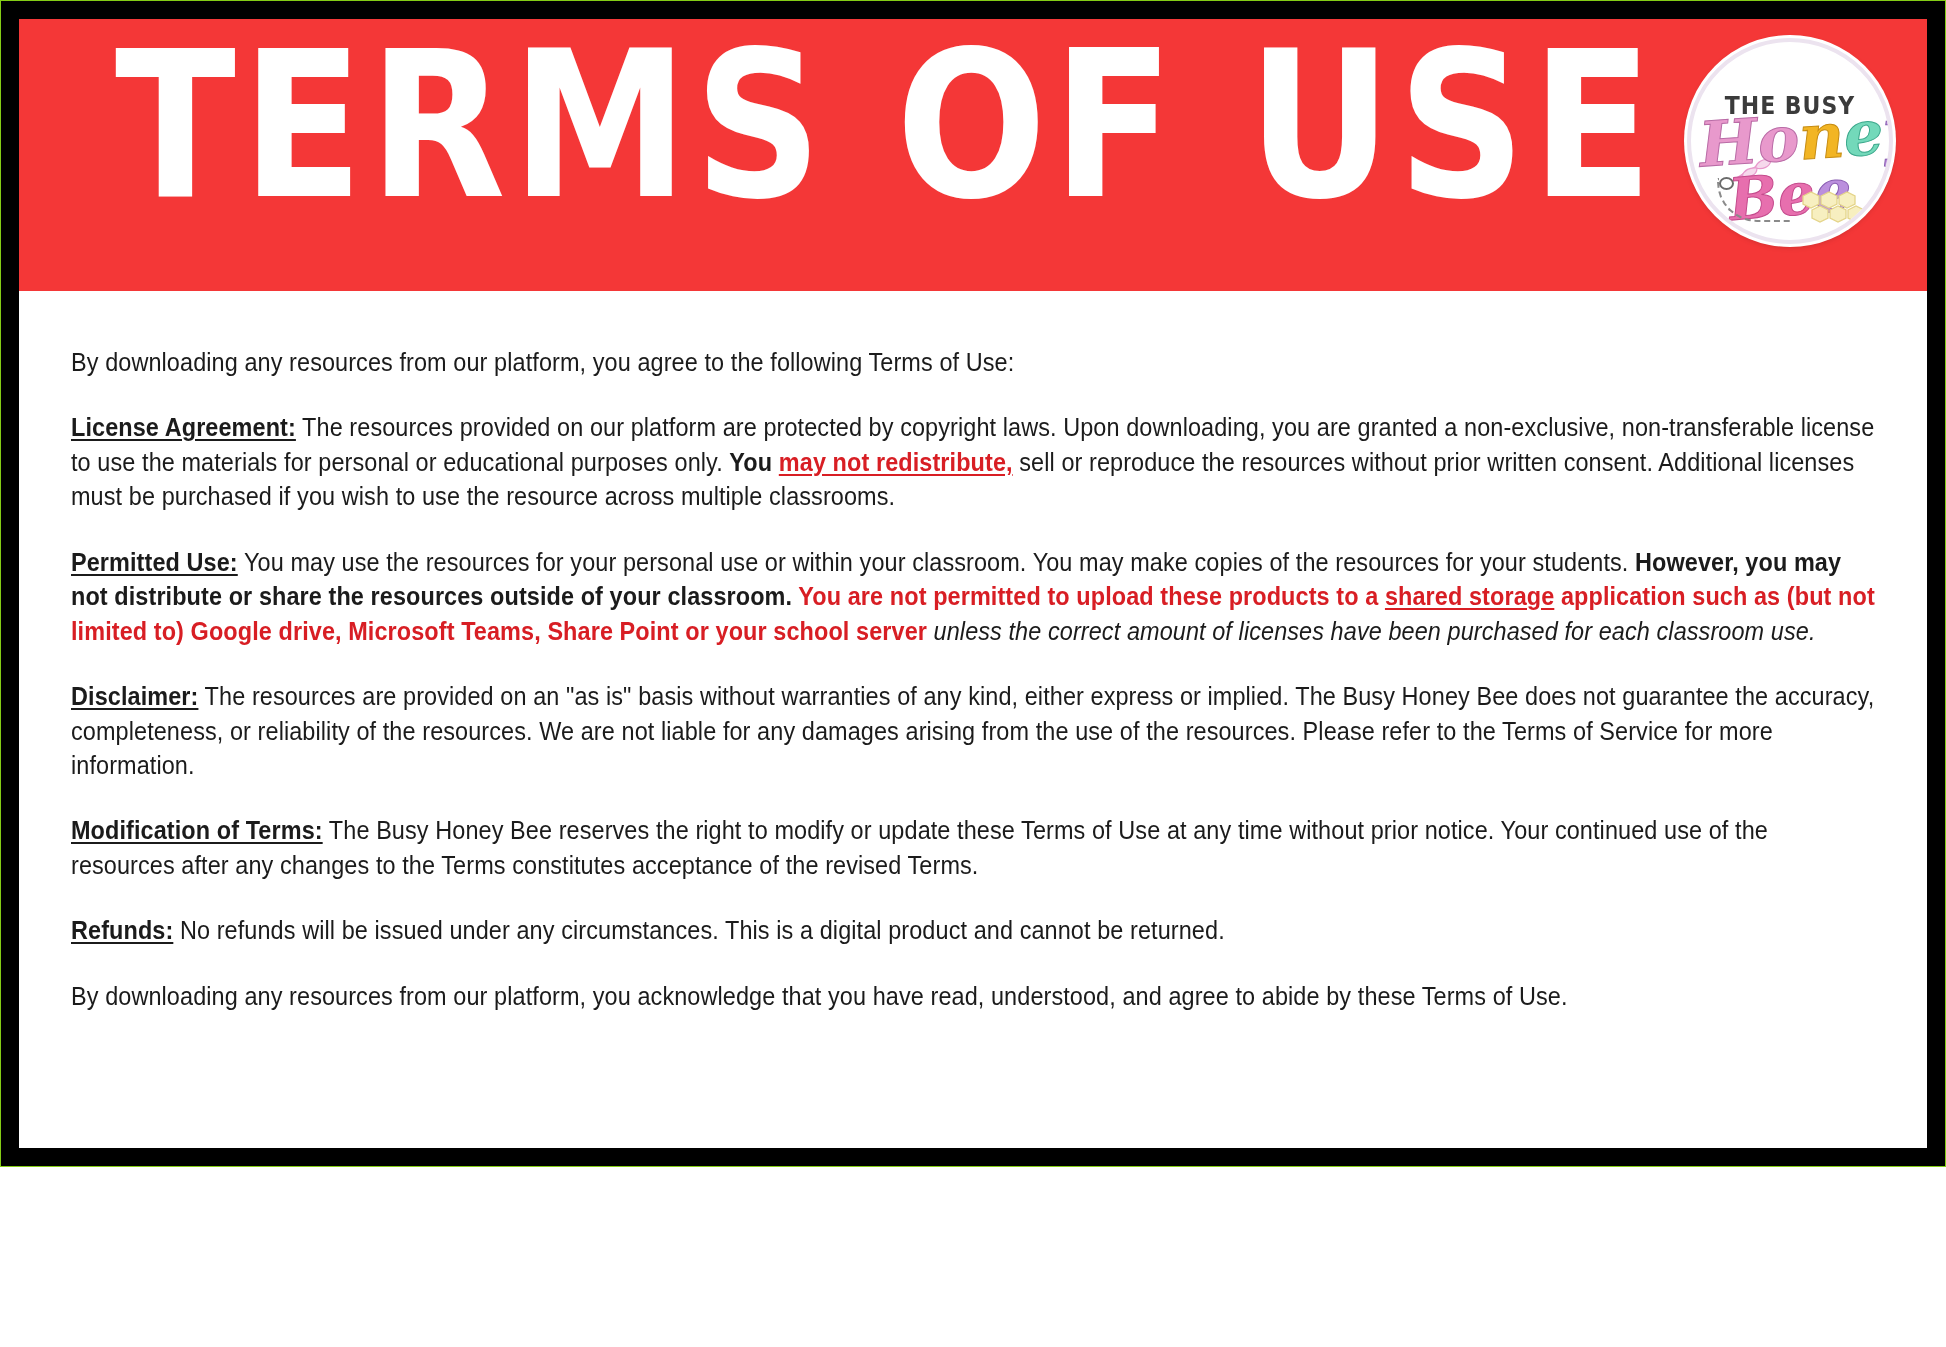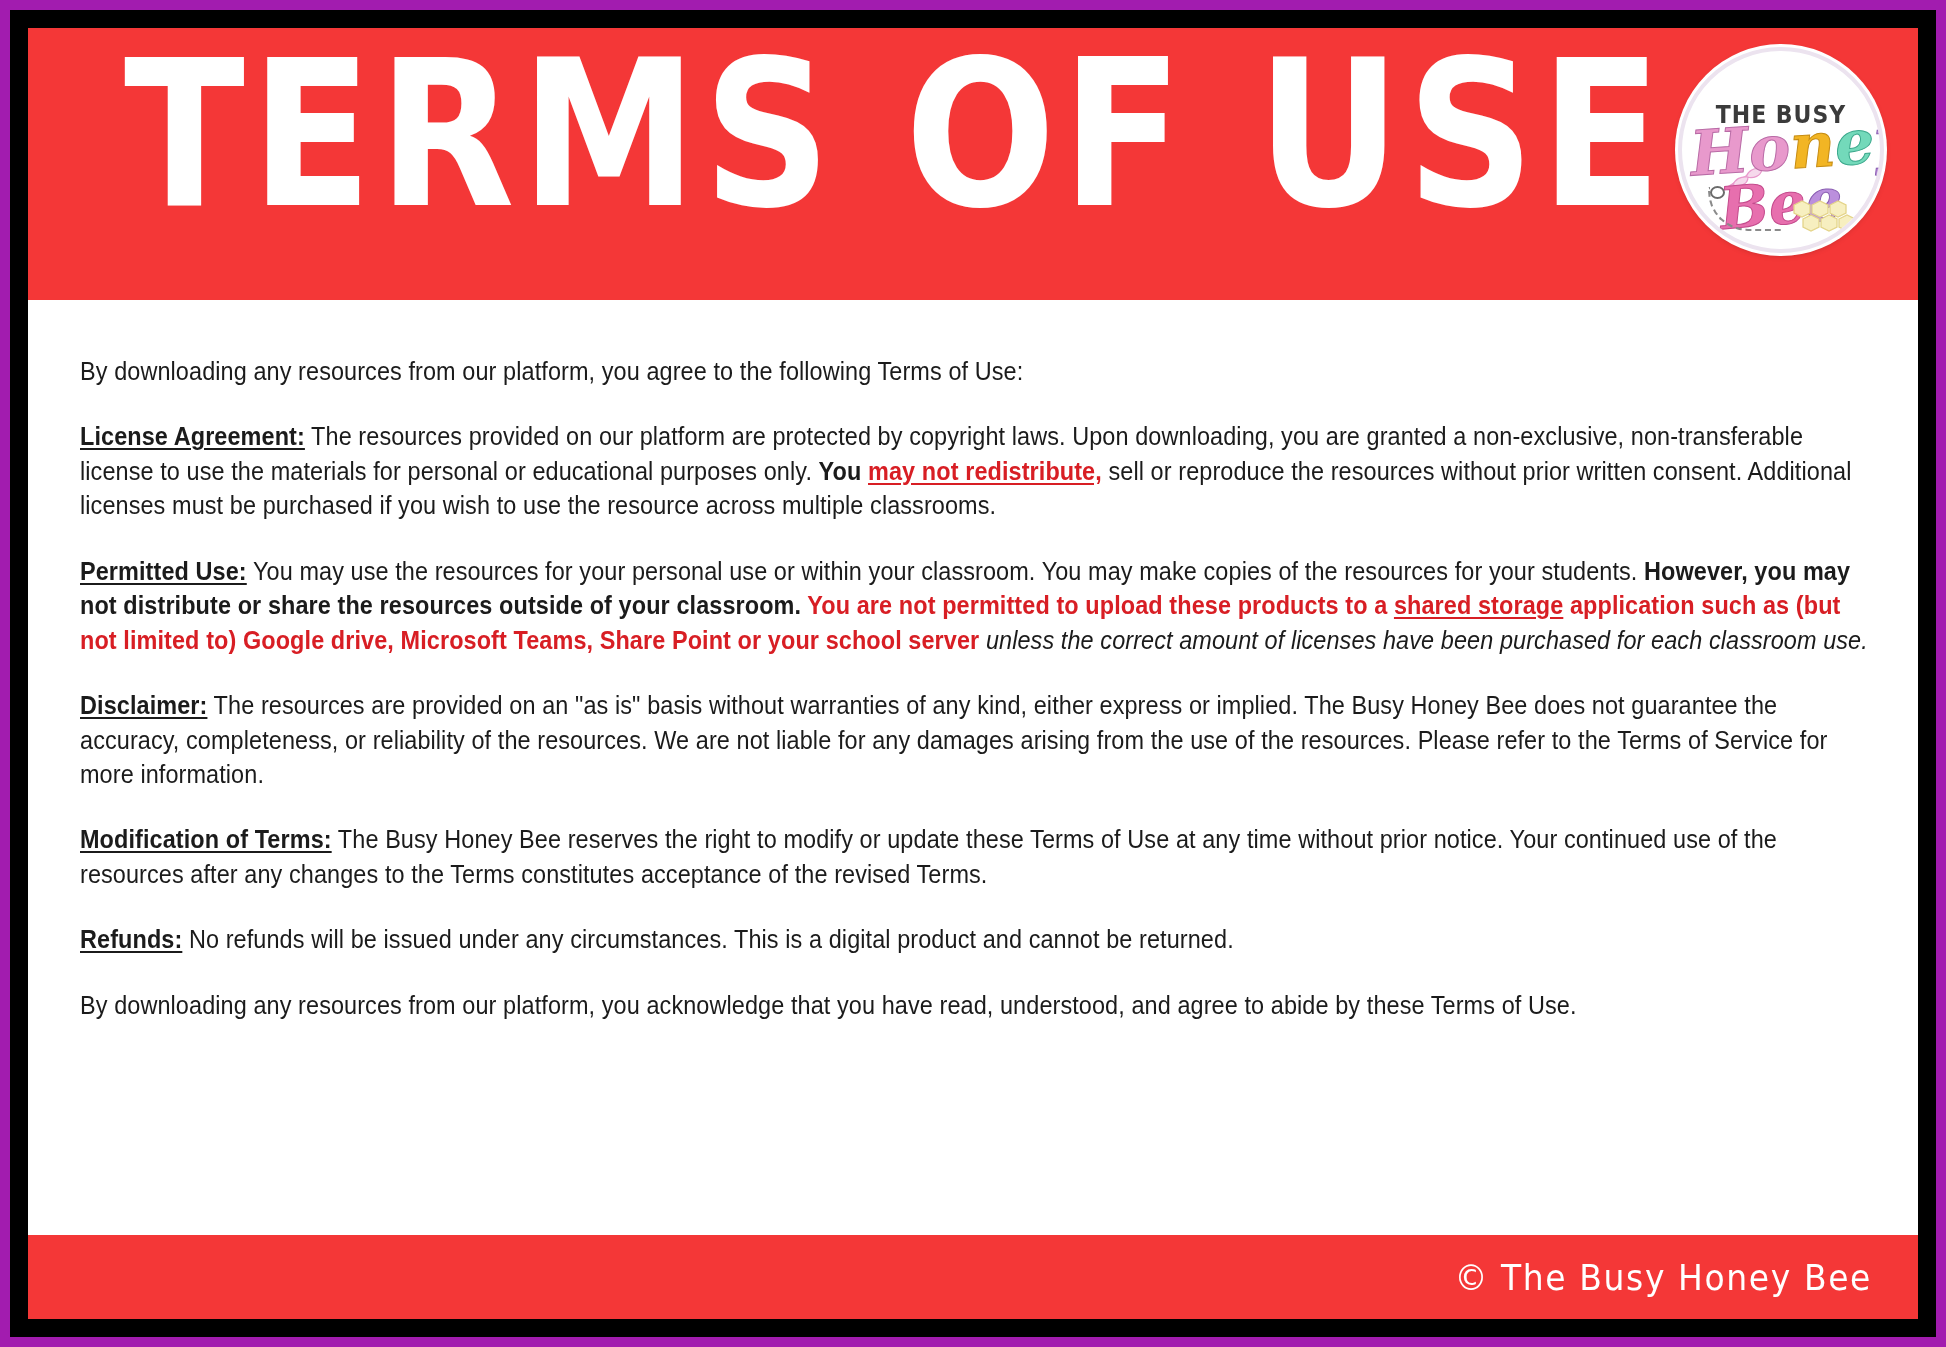--- a/index.html
+++ b/index.html
@@ -7,23 +7,23 @@
   html, body {
     width:1946px; height:1347px;
     background:#ffffff;
     font-family:"Liberation Sans", sans-serif;
     overflow:hidden;
   }
 
   
   #page {
     position:relative;
-    width:1946px; height:1347px;
-    background:#a21caf;
-    padding:10px;
+    width:1946px; height:1167px;
+    background:#84cc16;
+    padding:1px;
   }
   #frame {
     position:relative;
     width:100%; height:100%;
     background:#ffffff;
     border:18px solid #000000;
   }
 
   
   #header-banner {
@@ -241,18 +241,15 @@
       <p class="para"><span class="hd">Disclaimer:</span><span> The resources are provided on an "as is" basis without warranties of any kind, either express or implied. The Busy Honey Bee does not guarantee the accuracy, completeness, or reliability of the resources. We are not liable for any damages arising from the use of the resources. Please refer to the Terms of Service for more information.</span></p>
 
       <p class="para"><span class="hd">Modification of Terms:</span><span> The Busy Honey Bee reserves the right to modify or update these Terms of Use at any time without prior notice. Your continued use of the resources after any changes to the Terms constitutes acceptance of the revised Terms.</span></p>
 
       <p class="para"><span class="hd">Refunds:</span><span> No refunds will be issued under any circumstances. This is a digital product and cannot be returned.</span></p>
 
       <p class="para"><span>By downloading any resources from our platform, you acknowledge that you have read, understood, and agree to abide by these Terms of Use.</span></p>
 
     </div>
 
-    <div id="footer-banner">
-      <div id="footer-credit">© The Busy Honey Bee</div>
-    </div>
 
   </div>
 </div>
 
 </body></html>

